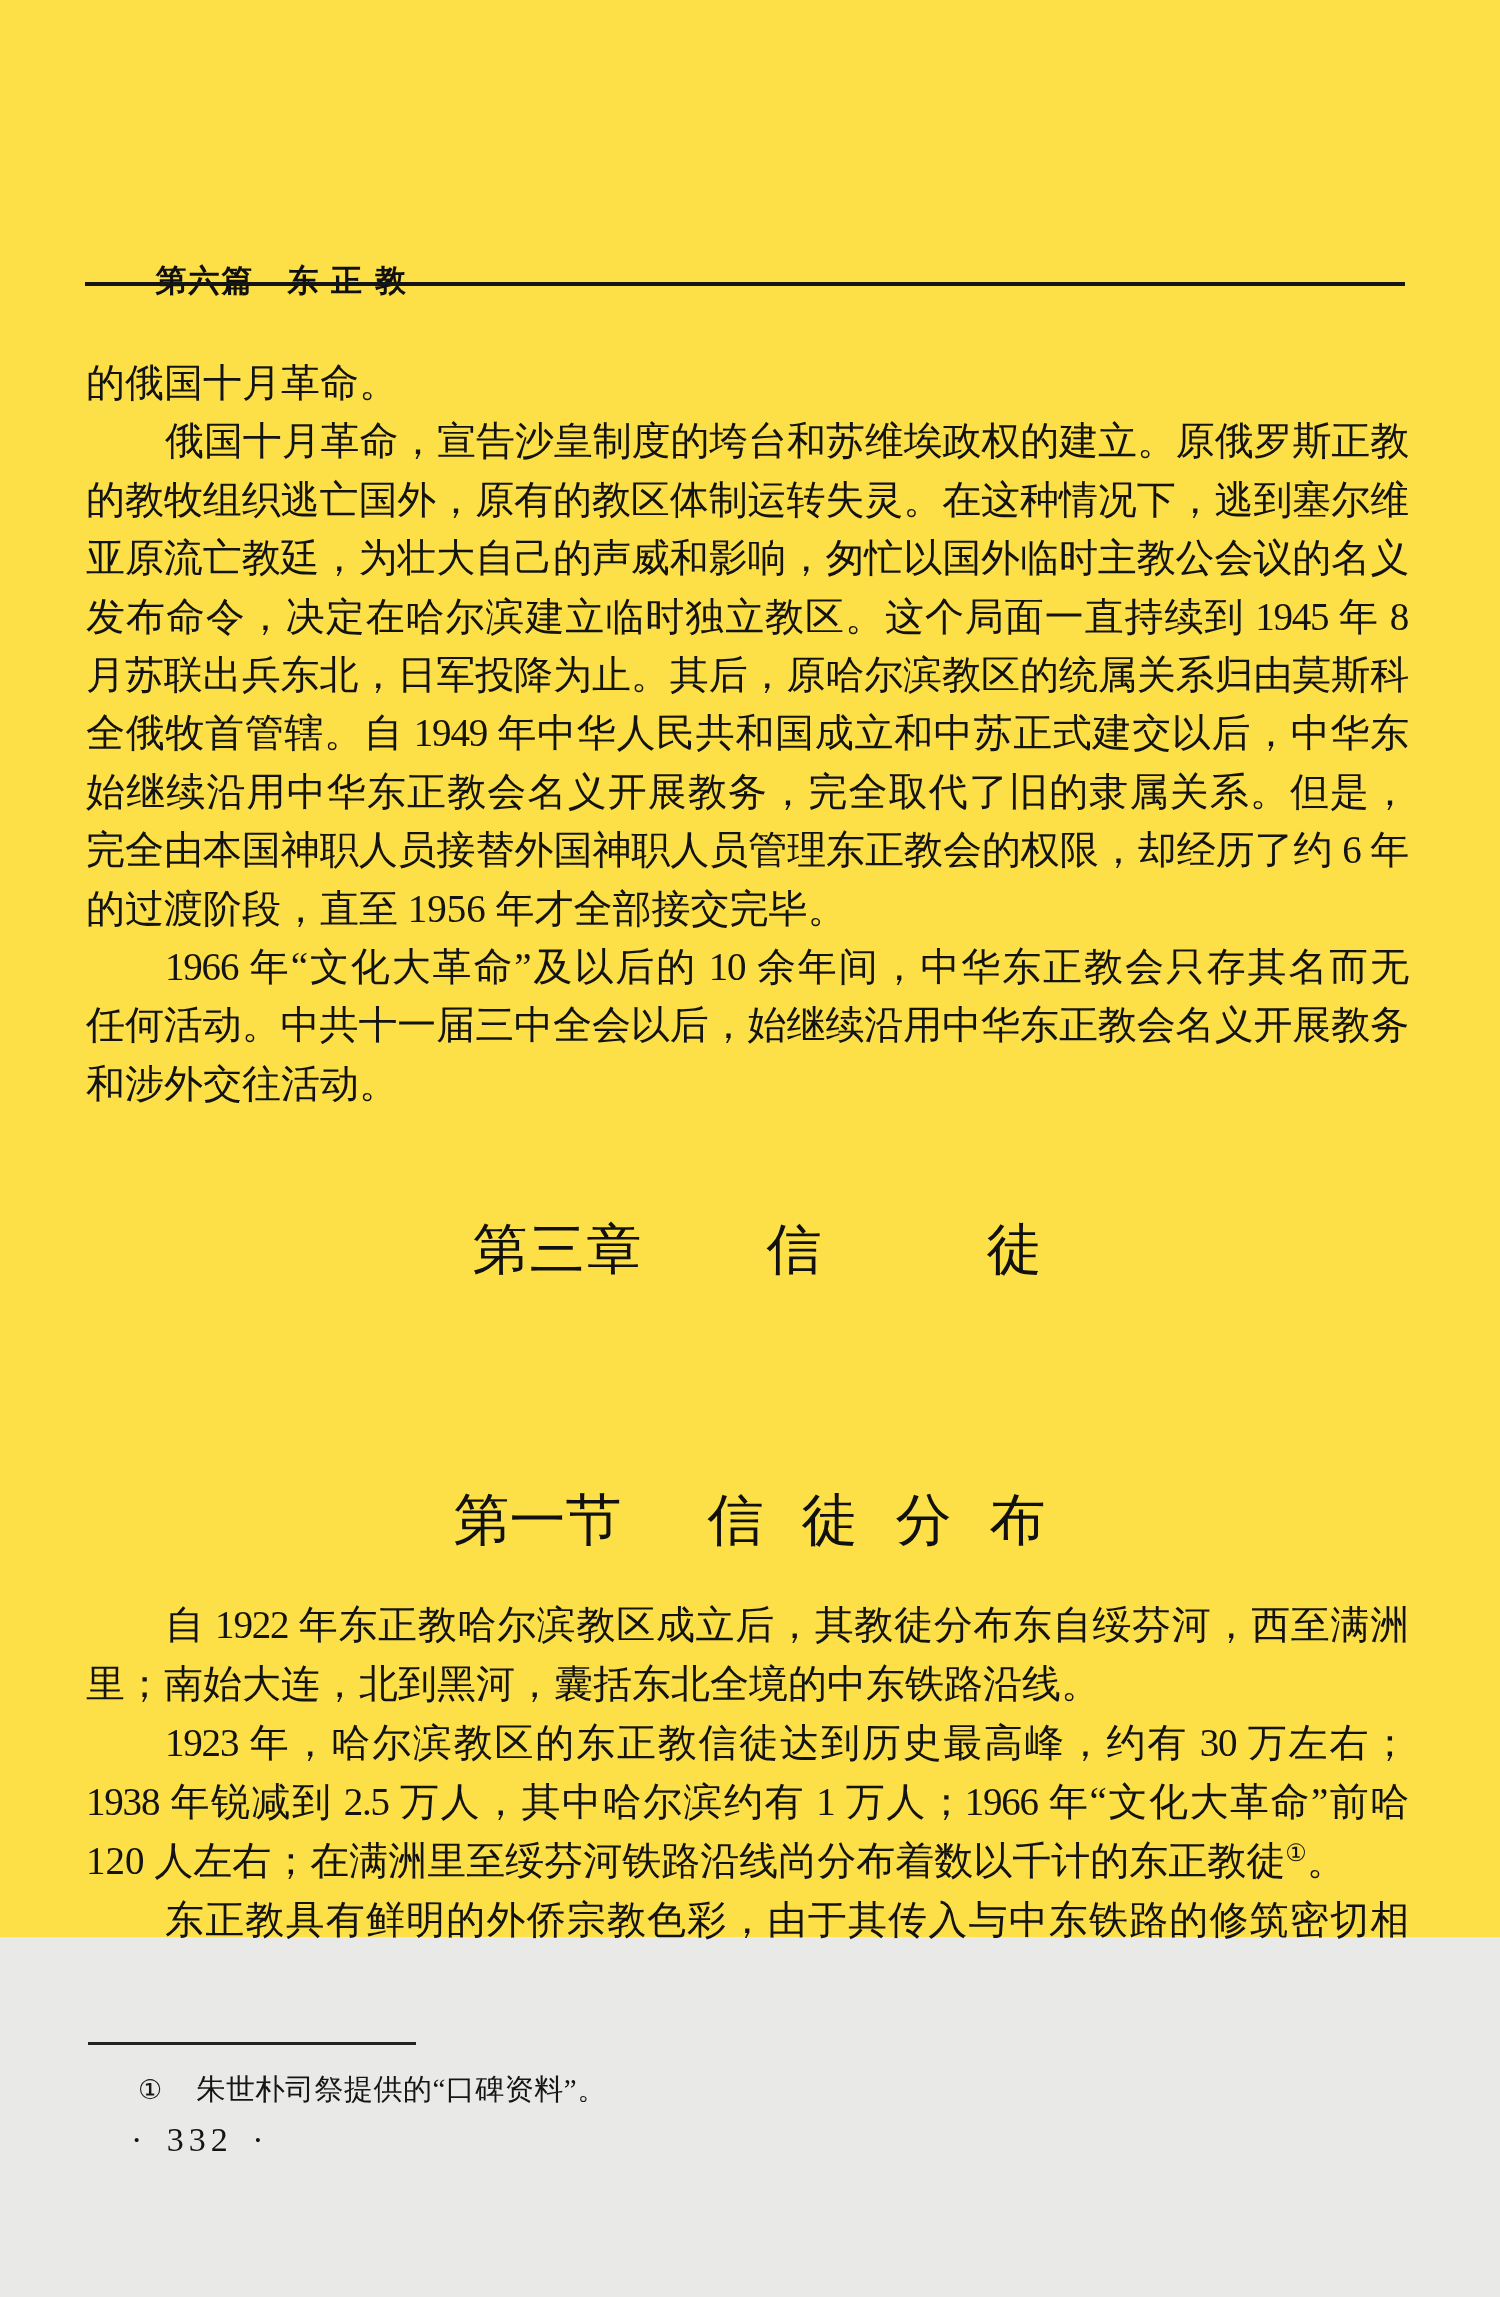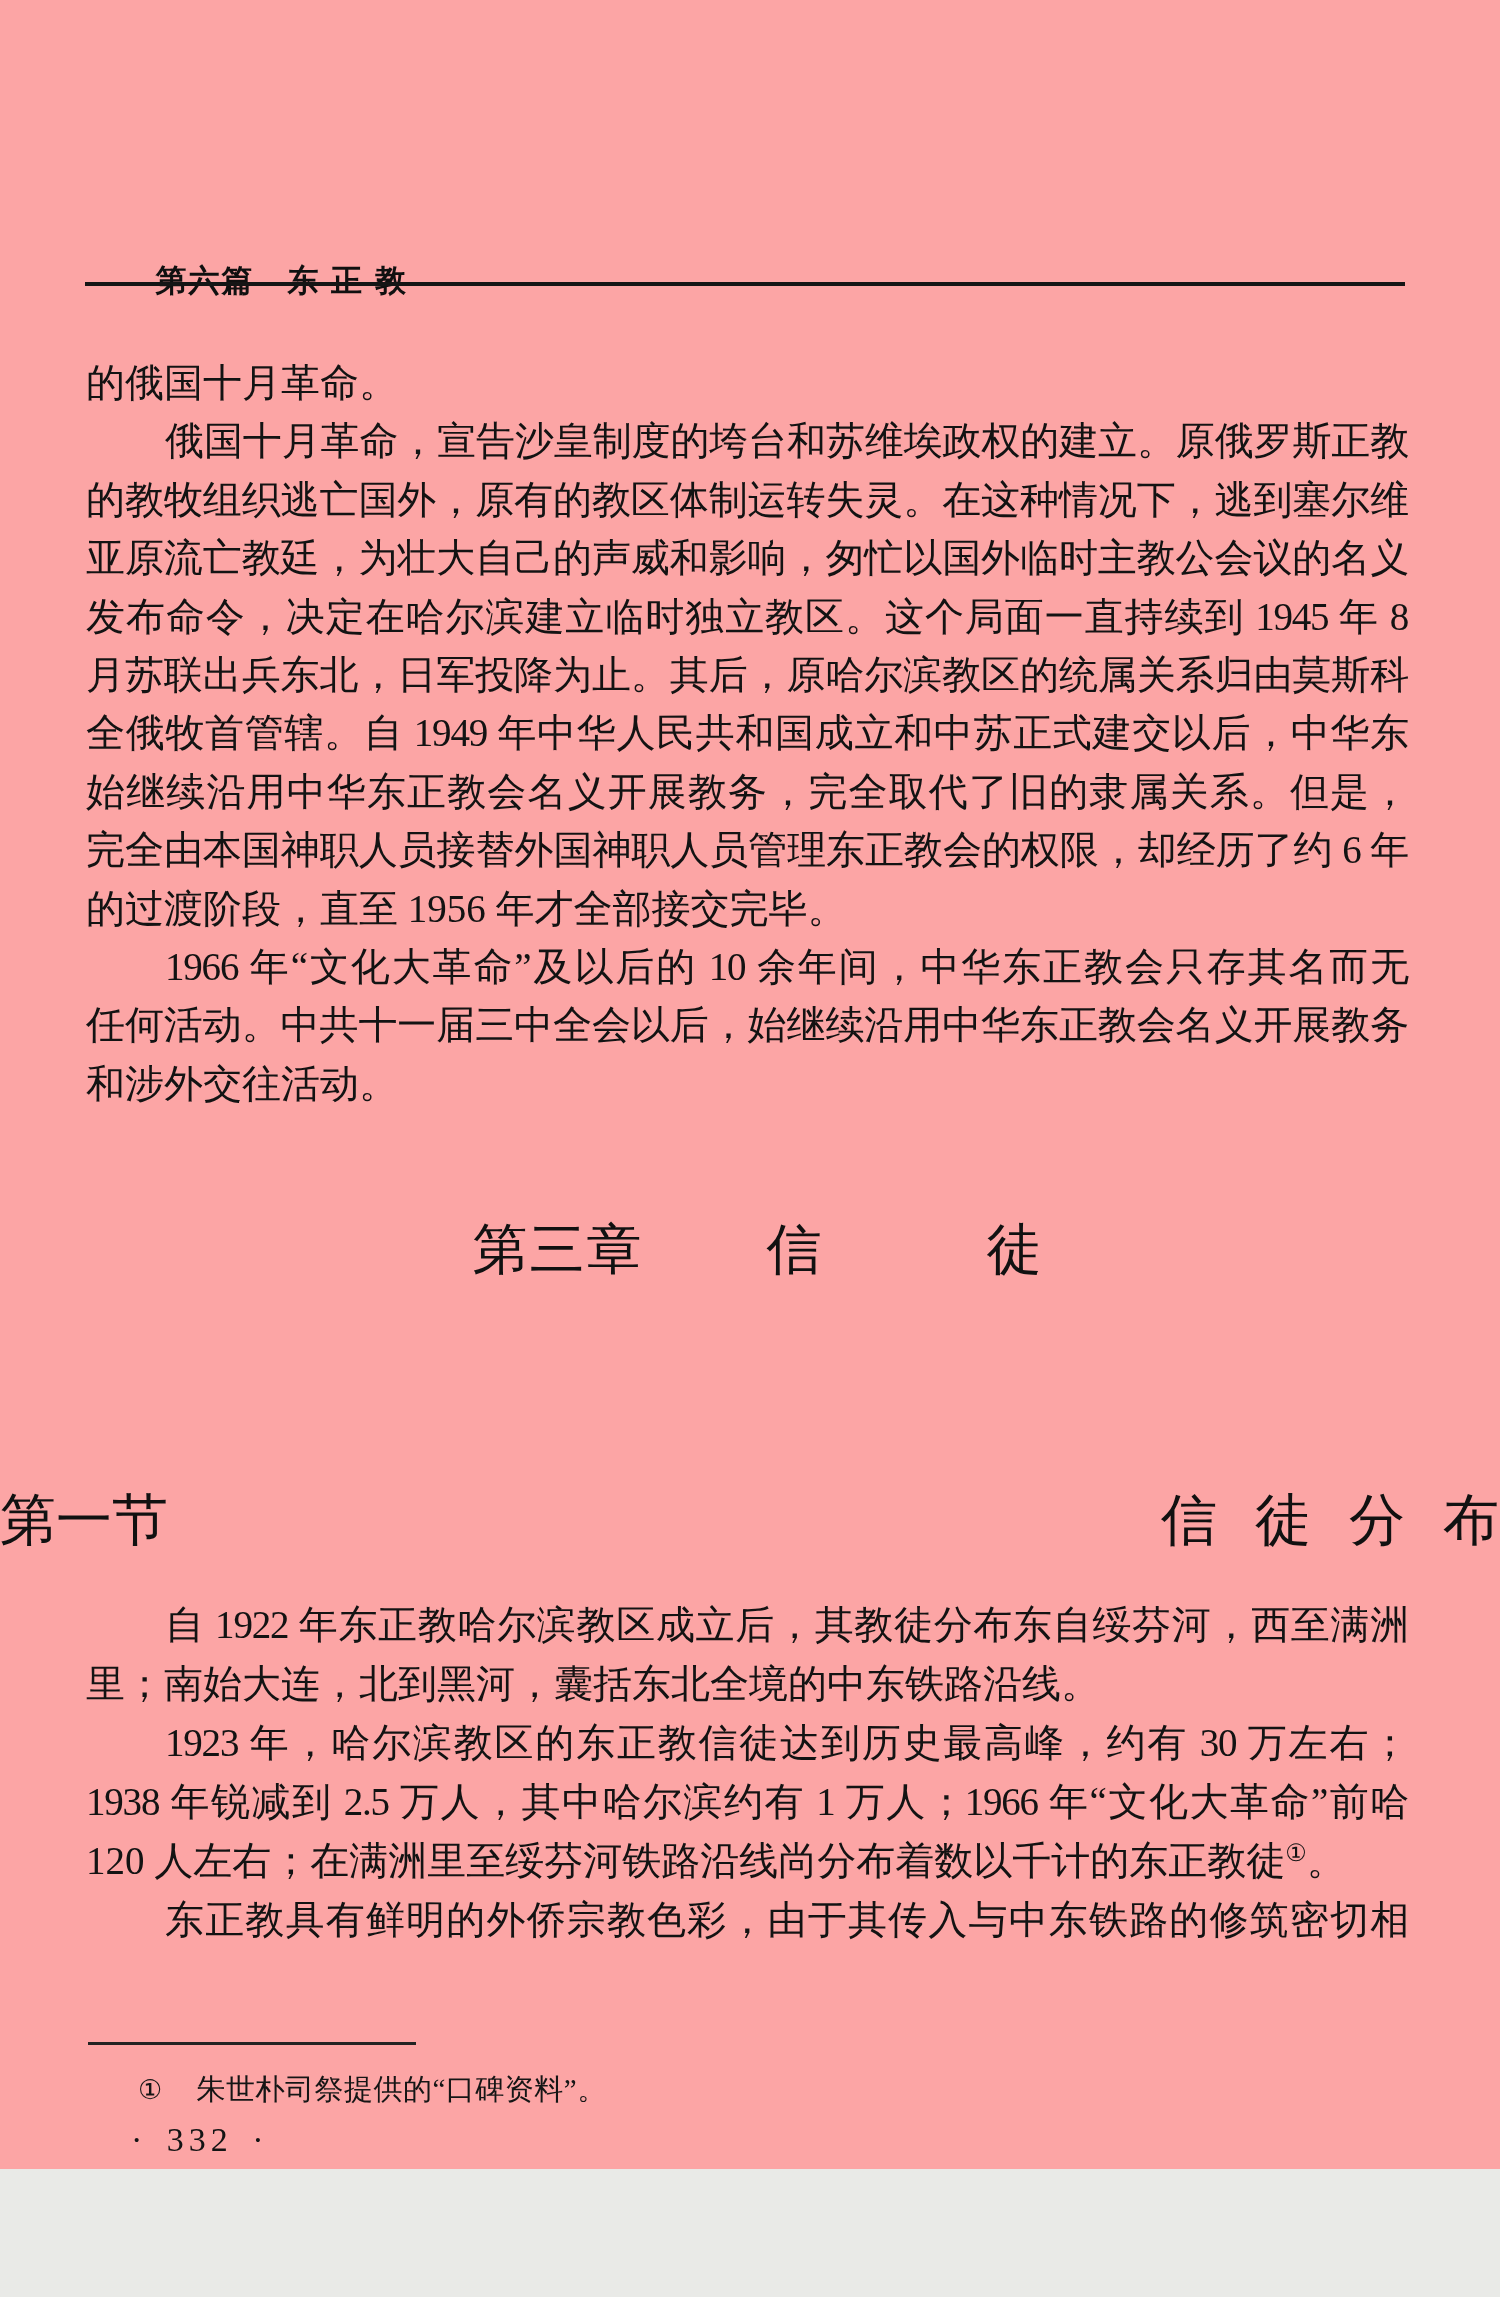--- a/index.html
+++ b/index.html
@@ -3,22 +3,22 @@
 <meta charset="utf-8">
 <style>
   html,body{margin:0;padding:0;}
   body{
     width:1500px;height:2297px;
     background:#e9eae7;
     font-family:"Liberation Serif","DejaVu Serif",serif;
     overflow:hidden;
   }
   .page{
-    position:absolute;left:0;top:0;width:1500px;height:2169px;
-    background:#fca5a5;
+    position:absolute;left:0;top:0;width:1500px;height:1937px;
+    background:#fde047;
     color:#161616;
   }
   
   .running-header{
     position:absolute;left:113px;top:230px;
     font-family:"Liberation Sans","DejaVu Sans",sans-serif;
     font-weight:bold;font-size:31px;line-height:34px;
     letter-spacing:2px;color:#101010;white-space:pre;
   }
   .header-rule{
@@ -54,21 +54,21 @@
     display:flex;justify-content:center;align-items:flex-start;
     font-size:55px;line-height:84px;color:#111;
     letter-spacing:2px;
     margin-left:8px;
   }
   .ct-word1{margin-left:123px;}
   .ct-word2{margin-left:163px;}
   
   .section-title{
     position:absolute;left:0;top:1489px;width:1500px;
-    display:flex;justify-content:space-between;align-items:flex-start;
+    display:flex;justify-content:center;align-items:flex-start;
     font-size:56px;line-height:62px;color:#111;
   }
   .st-words{margin-left:86px;word-spacing:22px;letter-spacing:1px;white-space:pre;}
   
   .footnote-rule{
     position:absolute;left:88px;top:2042px;width:328px;height:3px;
     background:#232323;
   }
   .footnote{
     position:absolute;left:138px;top:2070px;width:1270px;

